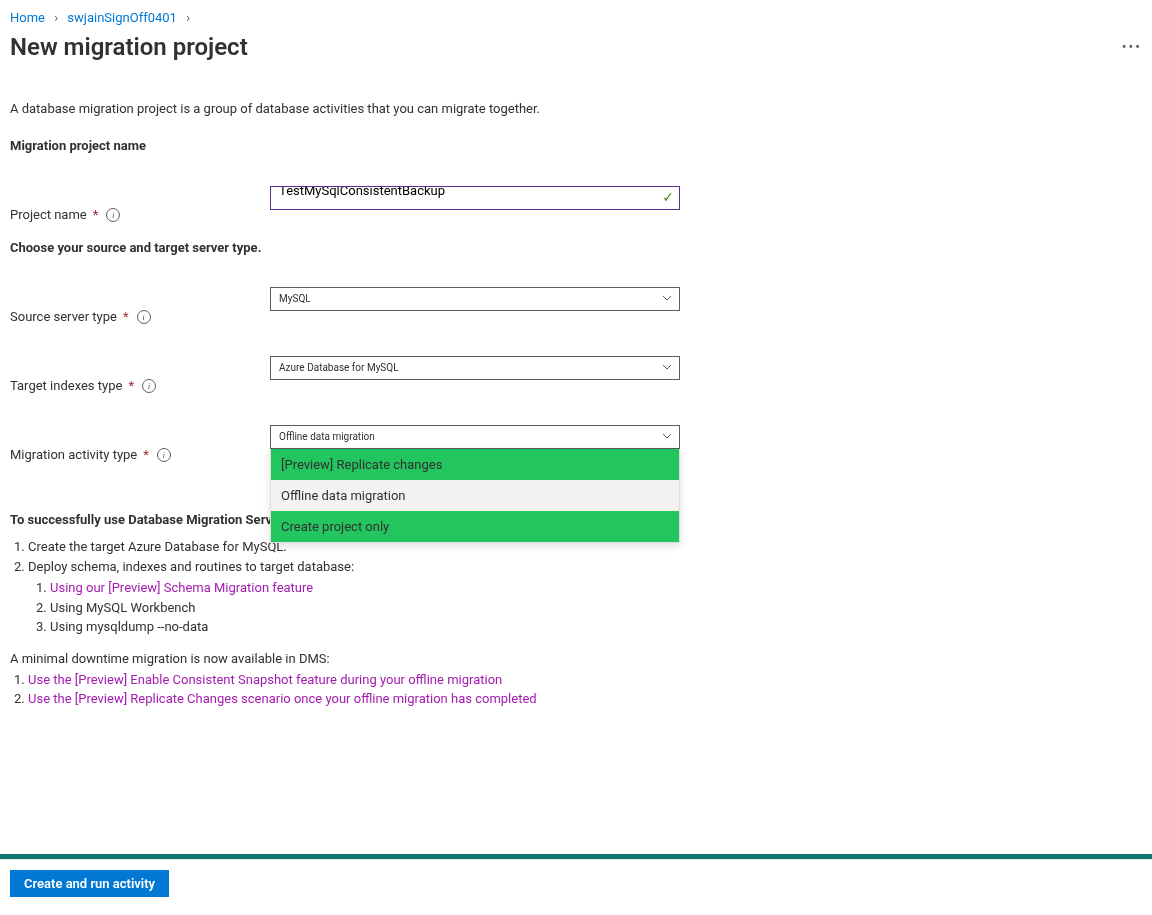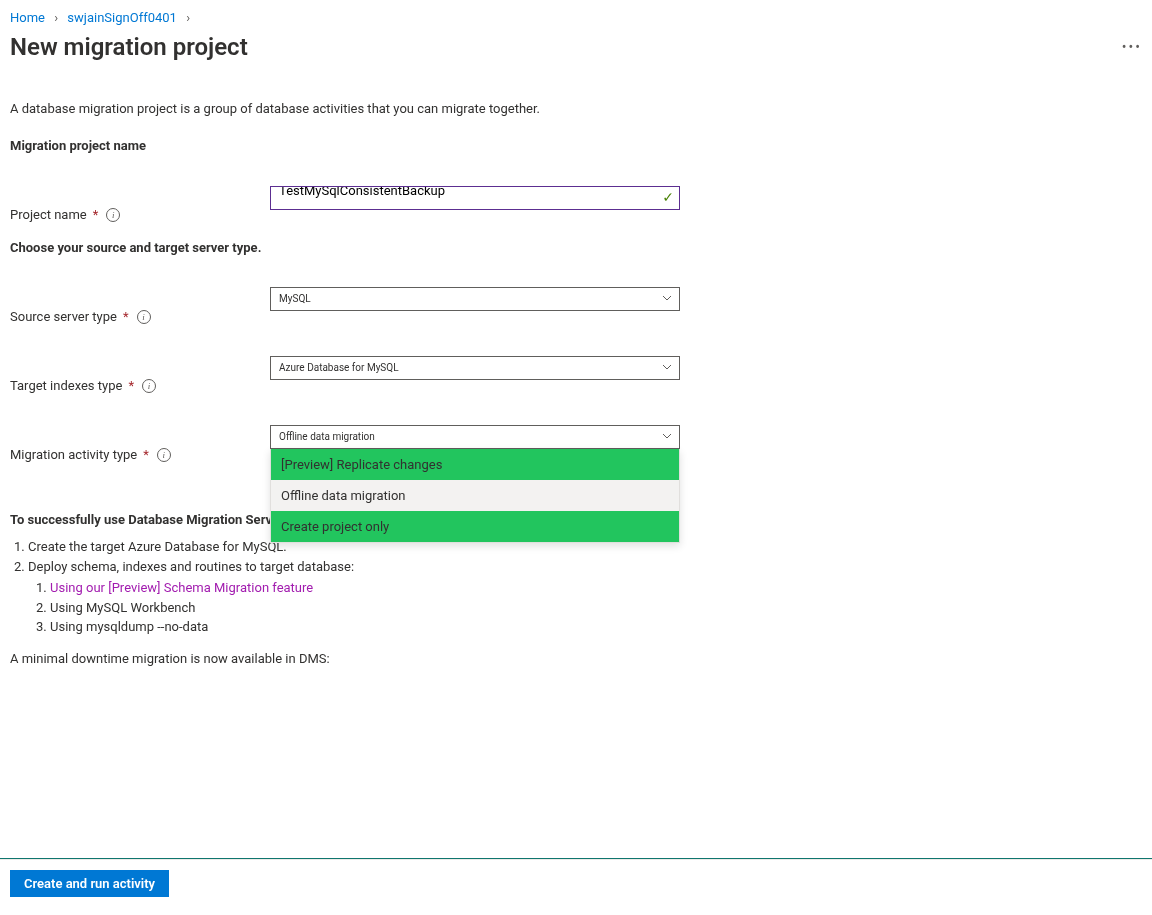--- a/index.html
+++ b/index.html
@@ -59,21 +59,21 @@
   .dd-opt.hover { background: #f3f2f1; }
   .instructions { margin-top: 50px; }
   .instructions-head { font-weight: 700; margin-bottom: 10px; }
   .plain-ol { margin: 0; padding-left: 18px; }
   .plain-ol li { line-height: 1.5; }
   .nested-ol { margin: 2px 0 0 0; padding-left: 22px; }
   a.inline { color: #a21caf; text-decoration: none; }
   .para { margin: 14px 0 4px 0; }
   .footer {
     position: absolute; bottom: 0; left: 0; right: 0;
-    padding: 10px 10px 18px 10px; border-top: 2px solid #0f766e;
+    padding: 10px 10px 18px 10px; border-top: 6px solid #0f766e;
     background: #fff;
   }
   .footer::before {
     content: ""; position: absolute; left: 0; right: 0; top: -1px;
     height: 1px; background: #edebe9;
   }
   .primary-btn {
     background: #0078d4; color: #fff; border: none;
     padding: 6px 14px; font-size: 13px; font-weight: 600;
     font-family: inherit; cursor: pointer;
@@ -182,19 +182,23 @@
         <span>Deploy schema, indexes and routines to target database:</span>
         <ol class="nested-ol">
           <li><a href="#" class="inline">Using our [Preview] Schema Migration feature</a></li>
           <li>Using MySQL Workbench</li>
           <li>Using mysqldump --no-data</li>
         </ol>
       </li>
     </ol>
 
     <div class="para">A minimal downtime migration is now available in DMS:</div>
+    <ol class="plain-ol">
+      <li><a href="#" class="inline">Use the [Preview] Enable Consistent Snapshot feature during your offline migration</a></li>
+      <li><a href="#" class="inline">Use the [Preview] Replicate Changes scenario once your offline migration has completed</a></li>
+    </ol>
   </div>
 
   <div class="footer">
     <button class="primary-btn">Create and run activity</button>
   </div>
 
 </div>
 
 </body></html>

